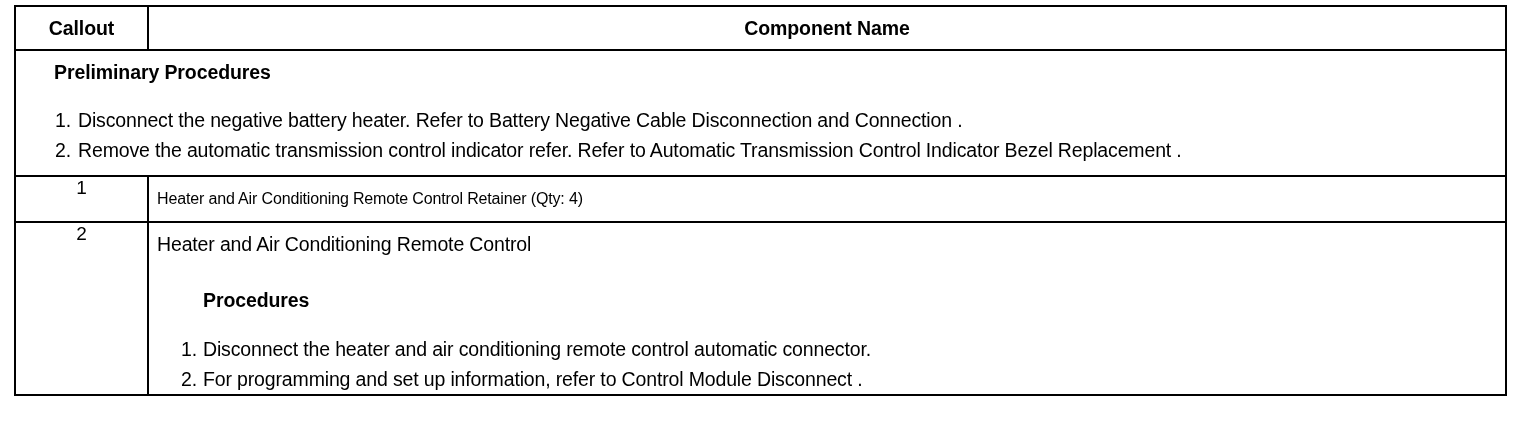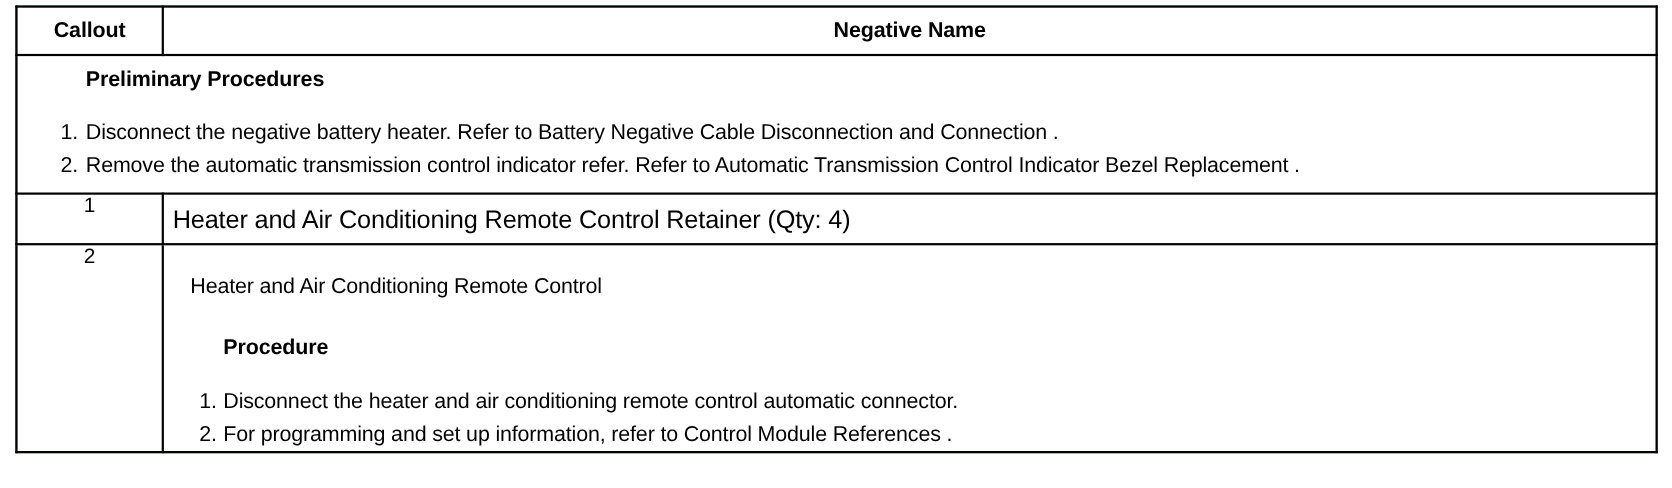--- a/index.html
+++ b/index.html
@@ -24,21 +24,21 @@
   }
 
   
   .spec-table {
     position: absolute;
     left: 14px;
     top: 5px;
     width: 1491px;
     border-collapse: collapse;
     table-layout: fixed;
-    background: #15803d;
+    background: #be185d;
   }
   .spec-table td,
   .spec-table th {
     border: 2px solid #000000;
     padding: 0;
     vertical-align: top;
     background: #ffffff;
   }
 
   col.col-callout { width: 133px; }
@@ -73,21 +73,21 @@
   }
 
   
   .prelim-wrap {
     padding: 9px 8px 10px 0;
   }
   .prelim-title {
     font-weight: bold;
     font-size: 19.5px;
     letter-spacing: -0.1px;
-    margin: 0 0 0 62px;
+    margin: 0 0 0 38px;
     line-height: 24px;
   }
   .prelim-list {
     list-style: none;
     margin: 21px 0 0 0;
     padding: 0;
   }
   .prelim-list > li {
     position: relative;
     margin: 0 0 0 62px;
@@ -101,37 +101,37 @@
     position: absolute;
     left: -37px;
     top: 0;
     width: 30px;
     text-align: right;
     font-size: 19.5px;
   }
 
   
   .row1-text {
-    font-size: 23px;
+    font-size: 16px;
     letter-spacing: -0.15px;
     line-height: 44px;
     padding: 0 6px 0 8px;
     white-space: nowrap;
     border-radius: 11px;
   }
 
   
   .row2-wrap {
     padding: 8px 6px 0 8px;
   }
   .row2-title {
     font-size: 19.5px;
     letter-spacing: -0.15px;
     line-height: 26px;
-    margin: 16px;
+    margin: 0;
   }
   .proc-title {
     font-weight: bold;
     font-size: 19.5px;
     letter-spacing: -0.1px;
     margin: 31px 0 0 46px;
     line-height: 24px;
   }
   .proc-list {
     list-style: none;
@@ -162,21 +162,21 @@
 
   <table class="spec-table">
     <colgroup>
       <col class="col-callout">
       <col class="col-name">
     </colgroup>
 
     <thead>
       <tr>
         <th class="hdr-cell">Callout</th>
-        <th class="hdr-cell">Negative Name</th>
+        <th class="hdr-cell">Component Name</th>
       </tr>
     </thead>
 
     <tbody>
 
       <tr>
         <td class="body-cell" colspan="2">
           <div class="prelim-wrap">
             <div class="prelim-title">Preliminary Procedures</div>
             <ol class="prelim-list">
@@ -198,29 +198,29 @@
         <td class="body-cell">
           <div class="row1-text">Heater and Air Conditioning Remote Control Retainer (Qty: 4)</div>
         </td>
       </tr>
 
       <tr>
         <td class="callout-cell">2</td>
         <td class="body-cell">
           <div class="row2-wrap">
             <div class="row2-title">Heater and Air Conditioning Remote Control</div>
-            <div class="proc-title">Procedure</div>
+            <div class="proc-title">Procedures</div>
             <ol class="proc-list">
               <li>
                 <span class="num">1.</span>
                 <span>Disconnect the heater and air conditioning remote control automatic connector.</span>
               </li>
               <li>
                 <span class="num">2.</span>
-                <span>For programming and set up information, refer to Control Module References .</span>
+                <span>For programming and set up information, refer to Control Module Disconnect .</span>
               </li>
             </ol>
           </div>
         </td>
       </tr>
 
     </tbody>
   </table>
 
 </div>

